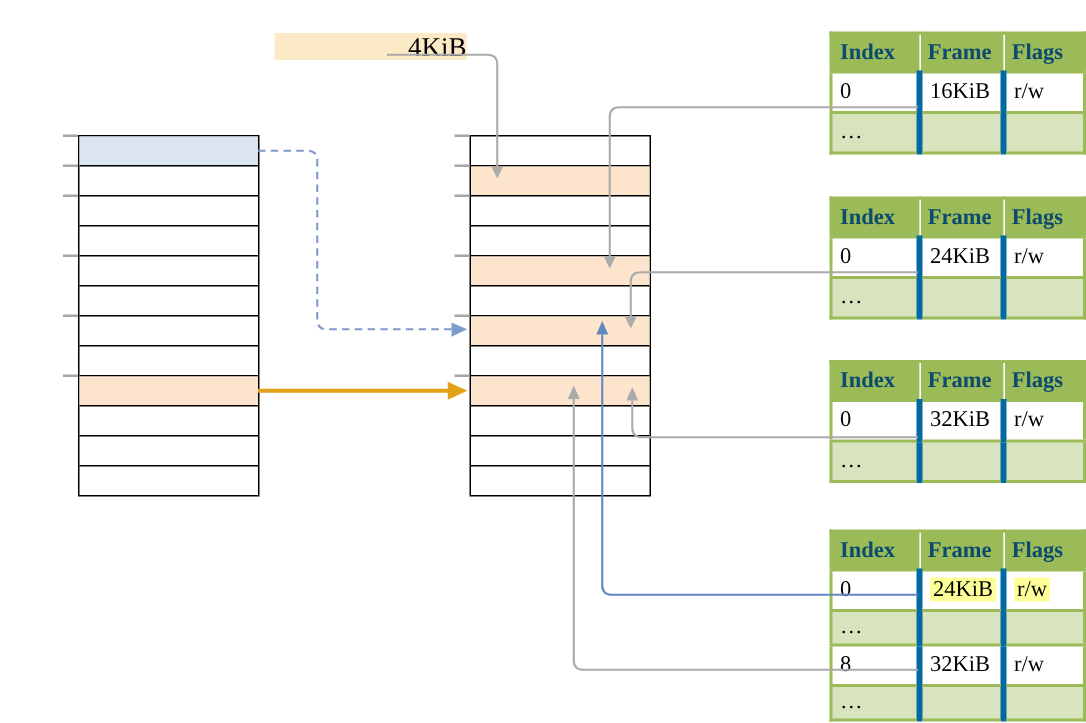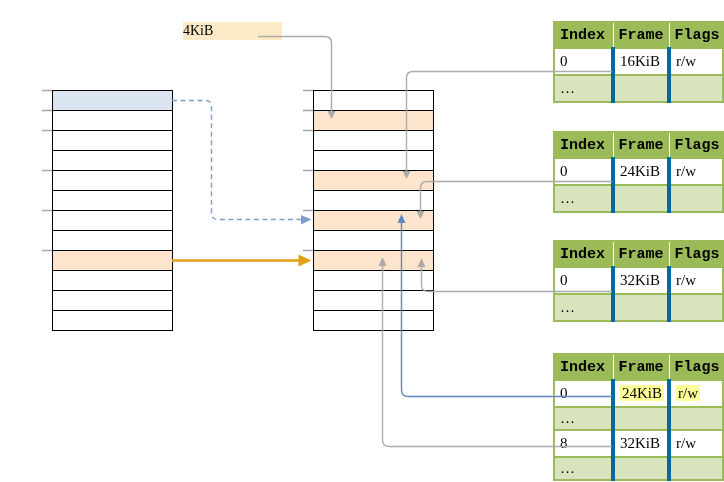--- a/index.html
+++ b/index.html
@@ -5,35 +5,35 @@
   :root{
     --green:#9BBB59; --ltgreen:#D7E4BD; --yellow:#FFFF99;
     --blue-row:#DBE5F1; --peach:#FCE4CD; --cream:#FCE9C6;
     --grey:#ABABAB; --tick:#A6A6A6; --blue:#6287C0; --blue-dash:#7E9CC9; --orange:#E2A117;
   }
   html,body{margin:0;padding:0;background:#fff;}
   .canvas{position:relative;width:724px;height:482px;background:#fff;overflow:hidden;
           font-family:"Liberation Serif","DejaVu Serif",serif;color:#000;}
 
   
-  .size-box{position:absolute;left:183px;top:22px;width:99px;height:18px;
-            background:var(--cream);text-align:left;line-height:18px;font-size:14px;}
+  .size-box{position:absolute;left:183px;top:22px;width:128px;height:18px;
+            background:var(--cream);text-align:right;line-height:18px;font-size:18px;}
 
   
   .mem{position:absolute;top:90px;width:119px;border:1px solid #000;background:#fff;}
   .mem-row{height:19px;border-bottom:1px solid #000;}
   .mem-row:last-child{border-bottom:none;}
   .mem-row.blue{background:var(--blue-row);}
   .mem-row.orange{background:var(--peach);}
 
   
   table.pt{position:absolute;left:553px;width:169px;border-collapse:collapse;
            border:2px solid var(--green);table-layout:fixed;background:#fff;}
-  table.pt th{background:var(--green);color:#000000;font-weight:bold;font-size:15px;
-              text-align:left;padding:1px 0 1px 5px;height:22px;border-left:1px solid #fff;font-family:Liberation Mono, monospace;}
+  table.pt th{background:var(--green);color:#0c4a6e;font-weight:bold;font-size:15px;
+              text-align:left;padding:1px 0 1px 5px;height:22px;border-left:1px solid #fff;}
   table.pt th:first-child{border-left:none;}
   table.pt td{border-top:2px solid var(--green);border-left:4px solid #0369a1;
               font-size:15px;height:25px;padding:0 0 0 5px;vertical-align:middle;}
   table.pt td:first-child{border-left:none;}
   table.pt tr.dots td{background:var(--ltgreen);}
   table.pt4 tr.dots td{height:21px;}
   .hl{background:var(--yellow);padding:0 2px;}
 
   svg.overlay{position:absolute;left:0;top:0;z-index:10;pointer-events:none;}
   .cg{stroke:var(--grey);stroke-width:1.4;fill:none;}

